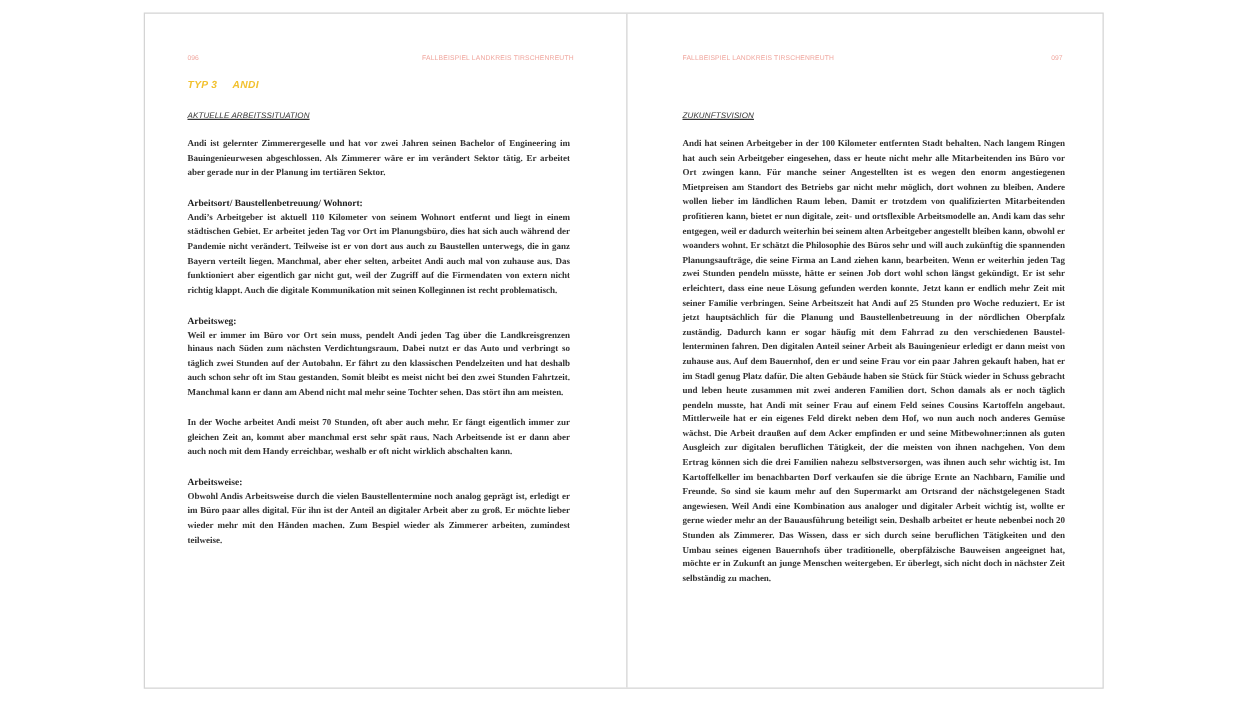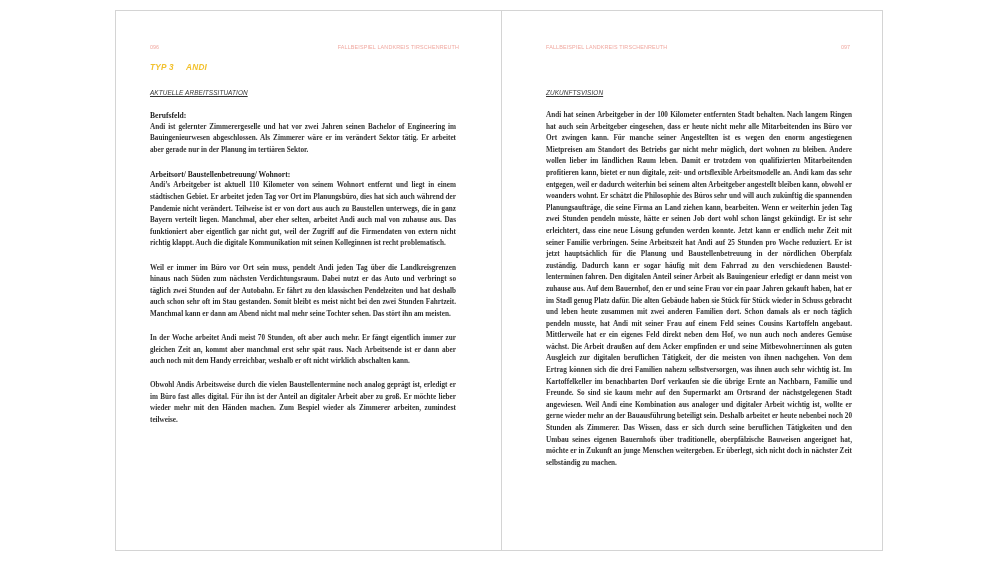--- a/index.html
+++ b/index.html
@@ -51,35 +51,36 @@
     <span class="running" style="right:42px;">FALLBEISPIEL LANDKREIS TIRSCHENREUTH</span>
 
     <div class="type-heading">
       <span>TYP 3</span><span class="gap"></span><span>ANDI</span>
     </div>
 
     <div class="section-title" style="left:34px;">AKTUELLE ARBEITSSITUATION</div>
 
     <div class="column" style="left:34px;">
       <div class="block">
-        <h4>Berufsfeld:</h4>
         <p>Andi ist gelernter Zimmerergeselle und hat vor zwei Jahren seinen Bachelor of Enginee­ring im Bauingenieurwesen abgeschlossen. Als Zimmerer wäre er im verändert Sektor tätig. Er arbeitet aber gerade nur in der Planung im tertiären Sektor.</p>
       </div>
       <div class="block">
         <h4>Arbeitsort/ Baustellenbetreuung/ Wohnort:</h4>
         <p>Andi’s Arbeitgeber ist aktuell 110 Kilometer von seinem Wohnort entfernt und liegt in einem städtischen Gebiet. Er arbeitet jeden Tag vor Ort im Planungsbüro, dies hat sich auch während der Pandemie nicht verändert. Teilweise ist er von dort aus auch zu Bau­stellen unterwegs, die in ganz Bayern verteilt liegen. Manchmal, aber eher selten, arbeitet Andi auch mal von zuhause aus. Das funktioniert aber eigentlich gar nicht gut, weil der Zugriff auf die Firmendaten von extern nicht richtig klappt. Auch die digitale Kommuni­kation mit seinen Kolleginnen ist recht problematisch.</p>
       </div>
       <div class="block">
+        <h4>Arbeitsweg:</h4>
         <p>Weil er immer im Büro vor Ort sein muss, pendelt Andi jeden Tag über die Landkreis­grenzen hinaus nach Süden zum nächsten Verdichtungsraum. Dabei nutzt er das Auto und verbringt so täglich zwei Stunden auf der Autobahn. Er fährt zu den klassischen Pen­delzeiten und hat deshalb auch schon sehr oft im Stau gestanden. Somit bleibt es meist nicht bei den zwei Stunden Fahrtzeit. Manchmal kann er dann am Abend nicht mal mehr seine Tochter sehen. Das stört ihn am meisten.</p>
       </div>
       <div class="block">
         <p>In der Woche arbeitet Andi meist 70 Stunden, oft aber auch mehr. Er fängt eigentlich immer zur gleichen Zeit an, kommt aber manchmal erst sehr spät raus. Nach Arbeitsende ist er dann aber auch noch mit dem Handy erreichbar, weshalb er oft nicht wirklich ab­schalten kann.</p>
       </div>
       <div class="block">
-        <p>Obwohl Andis Arbeitsweise durch die vielen Baustellentermine noch analog geprägt ist, erledigt er im Büro fast alles digital. Für ihn ist der Anteil an digitaler Arbeit aber zu groß. Er möchte lieber wieder mehr mit den Händen machen. Zum Bespiel wieder als Zimme­rer arbeiten, zumindest teilweise.</p>
+        <h4>Arbeitsweise:</h4>
+        <p>Obwohl Andis Arbeitsweise durch die vielen Baustellentermine noch analog geprägt ist, erledigt er im Büro paar alles digital. Für ihn ist der Anteil an digitaler Arbeit aber zu groß. Er möchte lieber wieder mehr mit den Händen machen. Zum Bespiel wieder als Zimme­rer arbeiten, zumindest teilweise.</p>
       </div>
     </div>
   </div>
 
   <div class="page right">
     <span class="running" style="left:44px;">FALLBEISPIEL LANDKREIS TIRSCHENREUTH</span>
     <span class="folio" style="right:34px;">097</span>
 
     <div class="section-title" style="left:44px;">ZUKUNFTSVISION</div>
 

